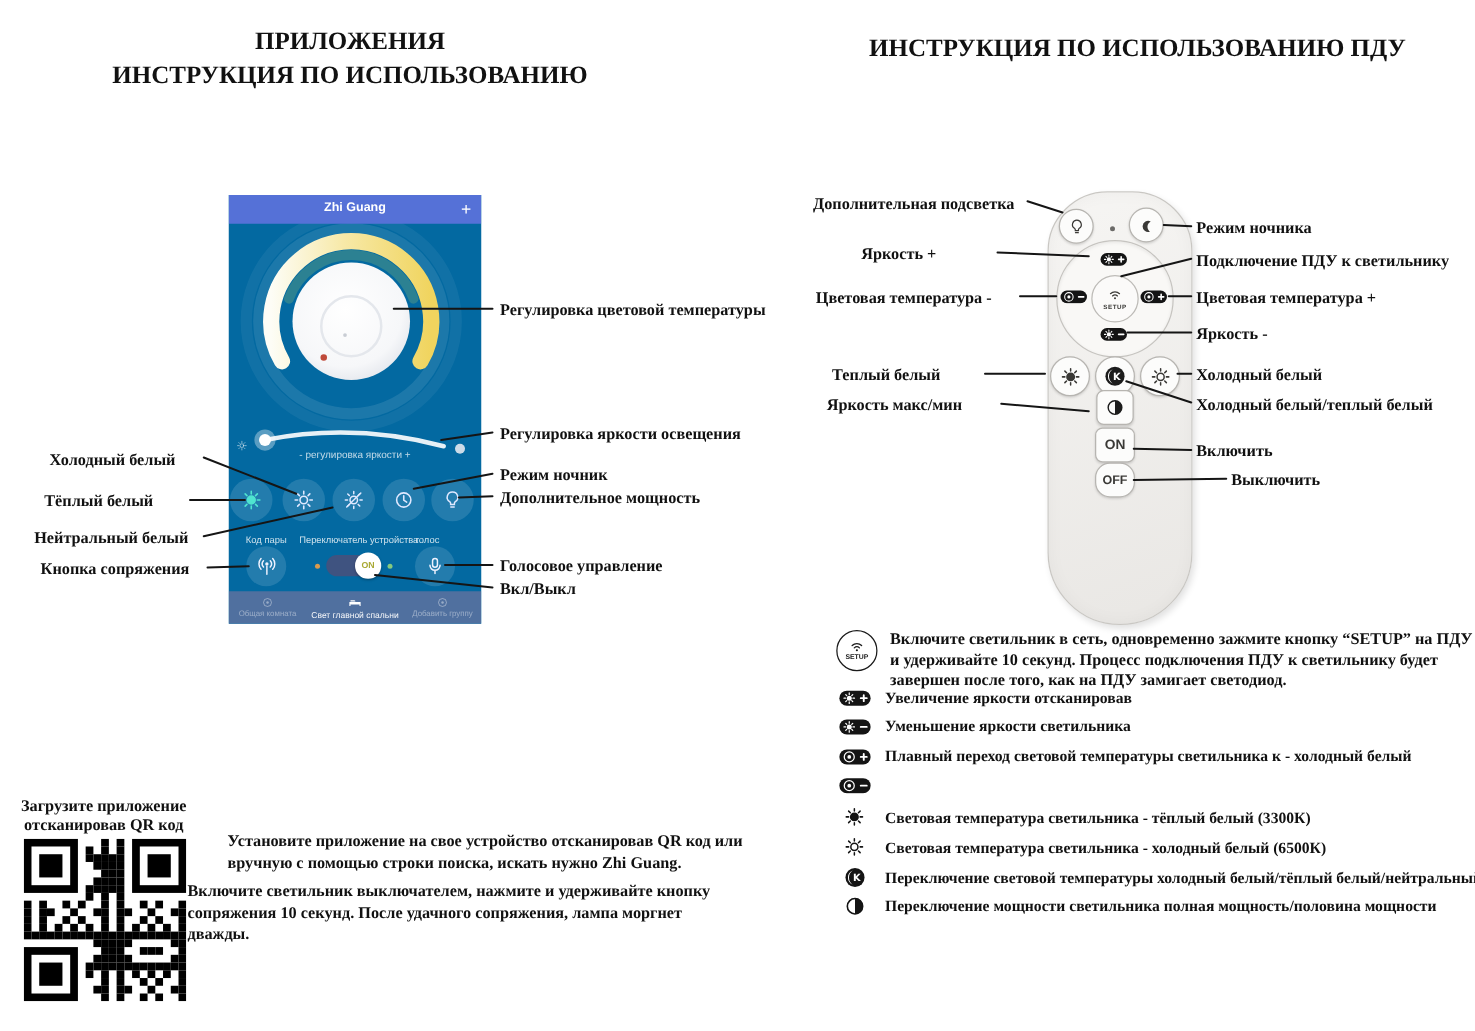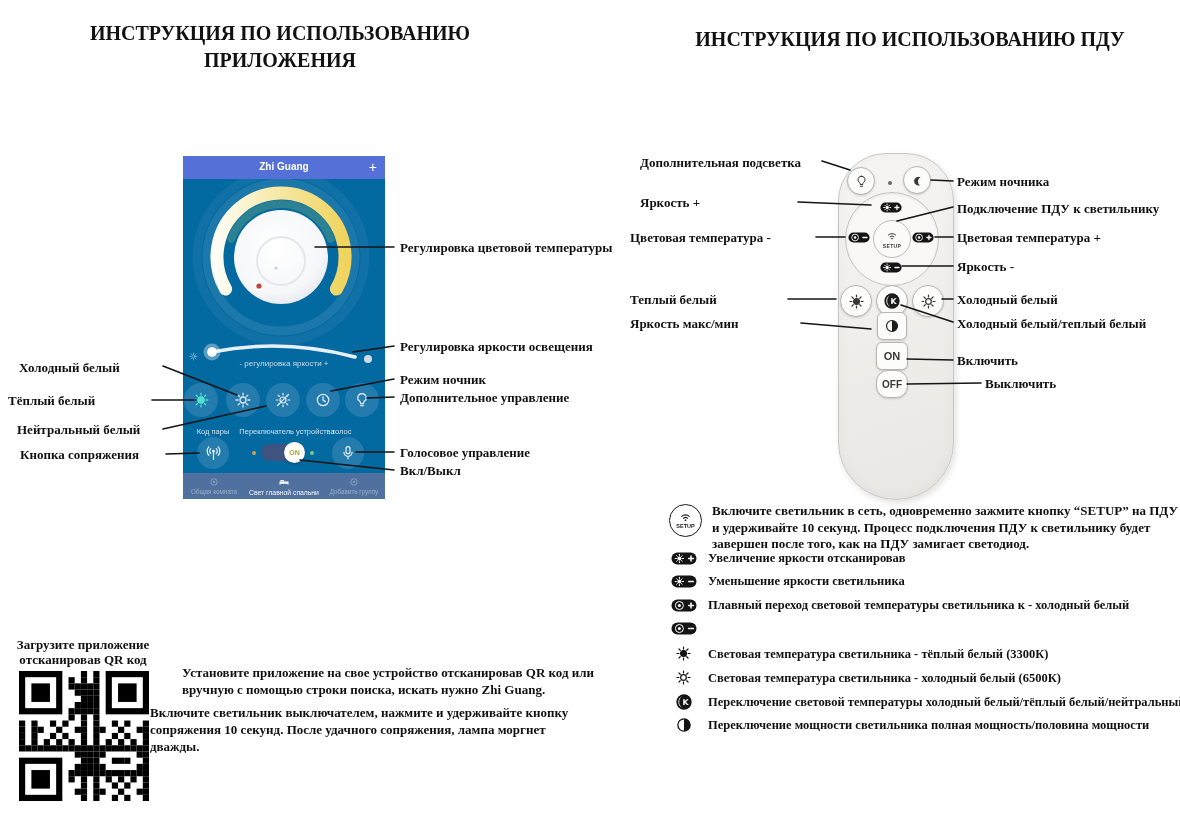--- a/index.html
+++ b/index.html
@@ -1,20 +1,20 @@
 <!DOCTYPE html>
 <html><head>
 <meta charset="utf-8">
 <style>
   html,body{margin:0;padding:0;background:#fff;}
   .canvas{position:relative;width:1180px;height:825px;background:#fff;overflow:hidden;
           font-family:"Liberation Serif",serif;color:#111;}
   .title{position:absolute;font-size:20px;font-weight:700;text-align:center;line-height:27px;z-index:9;}
   .co{position:absolute;font-weight:700;font-size:13px;white-space:nowrap;z-index:9;}
-  .co.r{text-align:left;}
+  .co.r{text-align:center;}
   .para{position:absolute;font-weight:700;font-size:13px;line-height:17px;width:432px;left:150px;z-index:9;}
   .lines{position:absolute;left:0;top:0;z-index:6;pointer-events:none;}
 
   
   .phone{position:absolute;left:183px;top:156px;width:202px;height:343px;background:#0369a1;z-index:2;overflow:hidden;}
   .ph-header{position:absolute;left:0;top:0;width:202px;height:23px;background:#5571d7;z-index:3;}
   .ph-title{position:absolute;left:0;top:5px;width:202px;text-align:center;color:#fff;
             font-family:"Liberation Sans",sans-serif;font-size:10px;font-weight:700;}
   .ph-plus{position:absolute;right:8px;top:3px;color:#fff;font-family:"Liberation Sans",sans-serif;
            font-size:14px;font-weight:400;}
@@ -181,22 +181,22 @@
       <g stroke="#fff" stroke-width="1.5" stroke-linecap="round">
           <path d="M17.6 6.5h4.8"></path>
         </g>
     </symbol>
   </defs>
 </svg>
 
 <div class="canvas">
 
   <div class="title" style="left:60px;top:20px;width:440px;">
+    <div>ПРИЛОЖЕНИЯ</div>
     <div>ИНСТРУКЦИЯ ПО ИСПОЛЬЗОВАНИЮ</div>
-    <div>ПРИЛОЖЕНИЯ</div>
   </div>
   <div class="title" style="left:665px;top:26px;width:490px;">ИНСТРУКЦИЯ ПО ИСПОЛЬЗОВАНИЮ ПДУ</div>
 
   <svg class="lines" width="1180" height="825">
     <g stroke="#151515" stroke-width="1.6" stroke-linecap="round">
 
       <line x1="163" y1="366" x2="237" y2="395"></line>
       <line x1="152" y1="400" x2="196" y2="400"></line>
       <line x1="163" y1="429" x2="266" y2="406"></line>
       <line x1="166" y1="454" x2="199" y2="453"></line>
@@ -336,21 +336,21 @@
     </div>
   </div>
 
   <div class="co r" style="left:19px;top:360px;width:142px;">Холодный белый</div>
   <div class="co r" style="left:8px;top:393px;width:142px;">Тёплый белый</div>
   <div class="co r" style="left:17px;top:422px;width:144px;">Нейтральный белый</div>
   <div class="co r" style="left:20px;top:447px;width:144px;">Кнопка сопряжения</div>
   <div class="co" style="left:400px;top:240px;">Регулировка цветовой температуры</div>
   <div class="co" style="left:400px;top:339px;">Регулировка яркости освещения</div>
   <div class="co" style="left:400px;top:372px;">Режим ночник</div>
-  <div class="co" style="left:400px;top:390px;">Дополнительное управление</div>
+  <div class="co" style="left:400px;top:390px;">Дополнительное мощность</div>
   <div class="co" style="left:400px;top:445px;">Голосовое управление</div>
   <div class="co" style="left:400px;top:463px;">Вкл/Выкл</div>
 
   <div class="remote">
     <div class="rc-circle" style="left:8px;top:13px;width:26px;height:26px;">
       <svg width="15" height="15">
           <use href="#bulb" width="15" height="15"></use>
         </svg>
     </div>
     <div class="led"></div>

